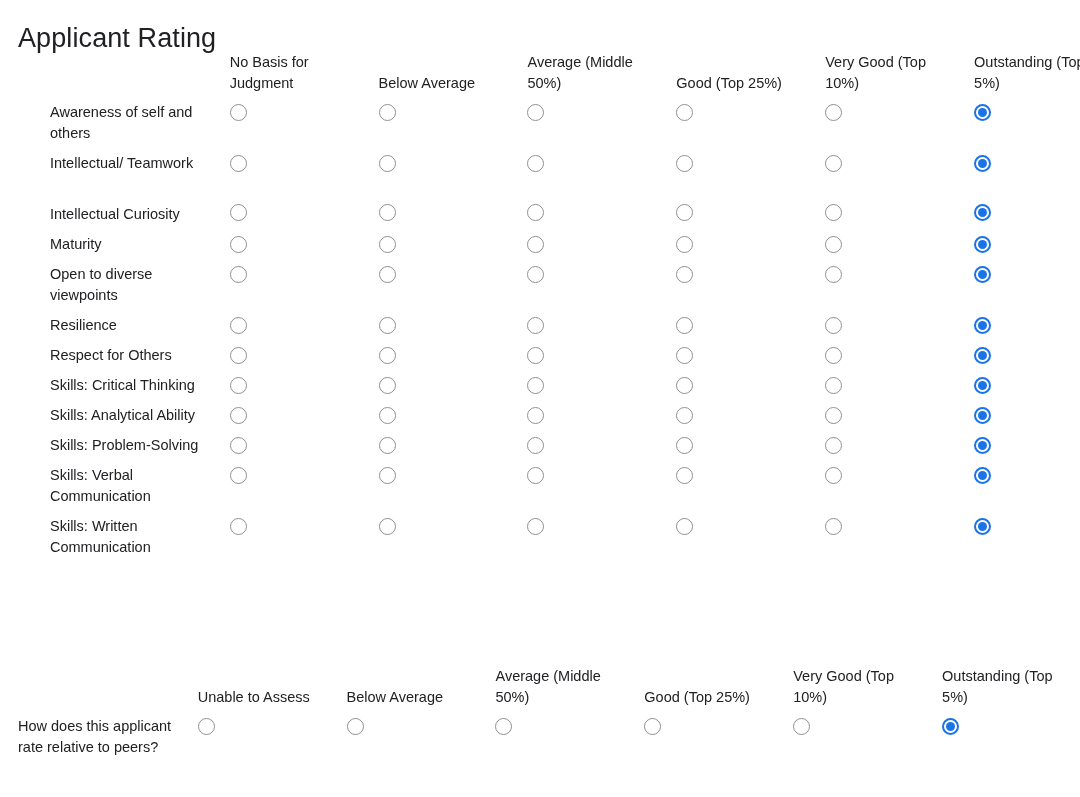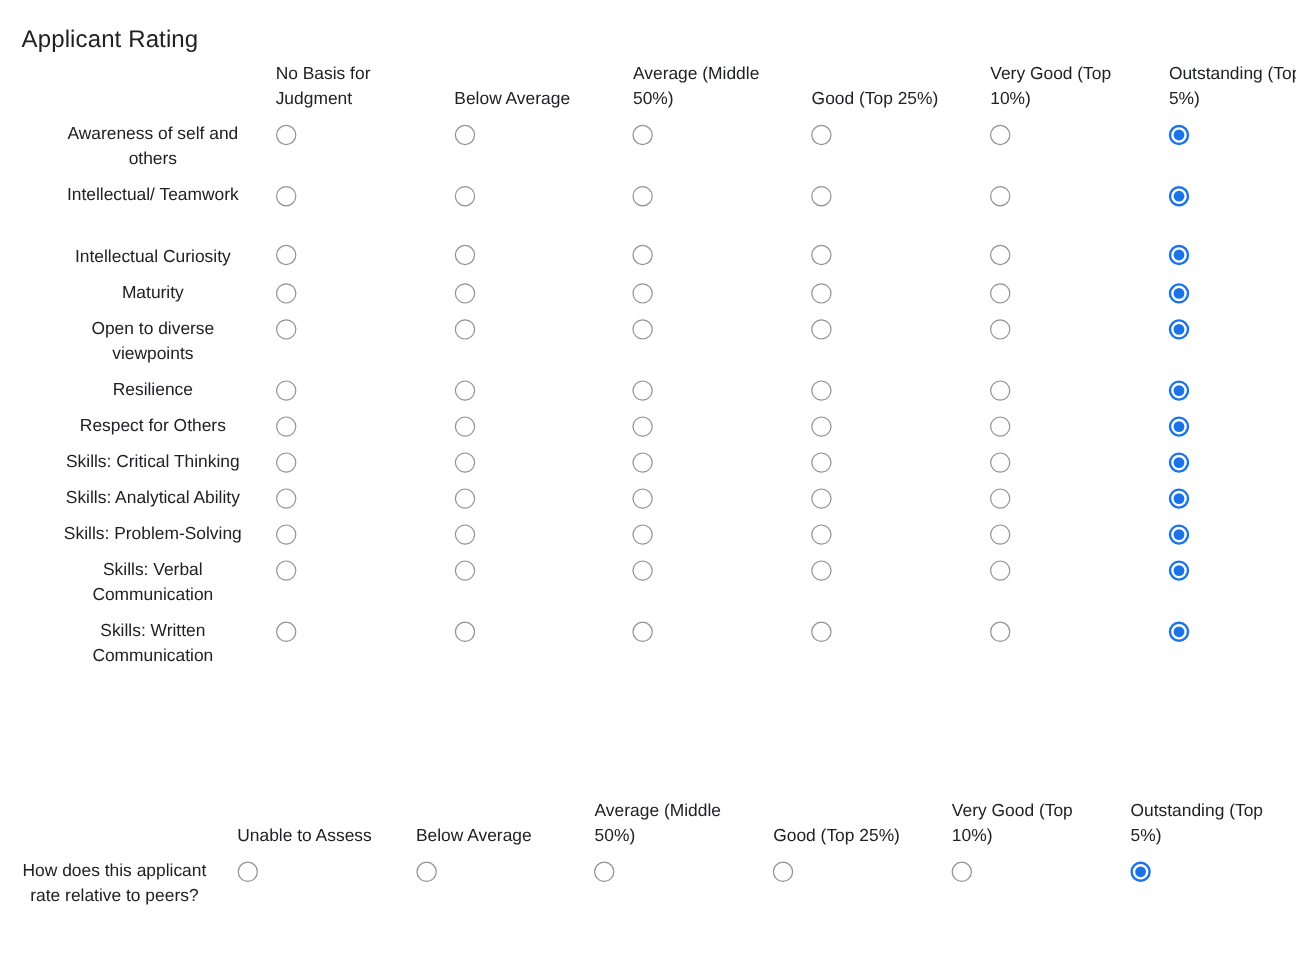--- a/index.html
+++ b/index.html
@@ -13,21 +13,21 @@
     height: 797px;
     font-family: "Liberation Sans", sans-serif;
     color: #202124;
     overflow: hidden;
   }
 
   .page-title {
     position: absolute;
     left: 18px;
     top: 6px;
-    font-size: 20px;
+    font-size: 27px;
     line-height: 28px;
     font-weight: 400;
     color: #202124;
     letter-spacing: 0.1px;
     text-align: right;
   }
 
   .grid-block { position: absolute; left: 0; width: 1080px; }
   #block-main { top: 52px; margin-left: 32px; }
   #block-overall { top: 666px; }
@@ -53,21 +53,21 @@
   }
   th.opt-head span { display: block; }
 
   td.row-label {
     vertical-align: top;
     font-size: 14.5px;
     line-height: 21px;
     color: #202124;
     font-weight: 400;
     padding: 4px 14px 5px 18px;
-    text-align: center;
+    text-align: left;
   }
 
   td.opt-cell {
     vertical-align: top;
     padding: 6px 0 5px 11px;
     text-align: left;
   }
 
   
   tr.gap-before td { padding-top: 25px; }

